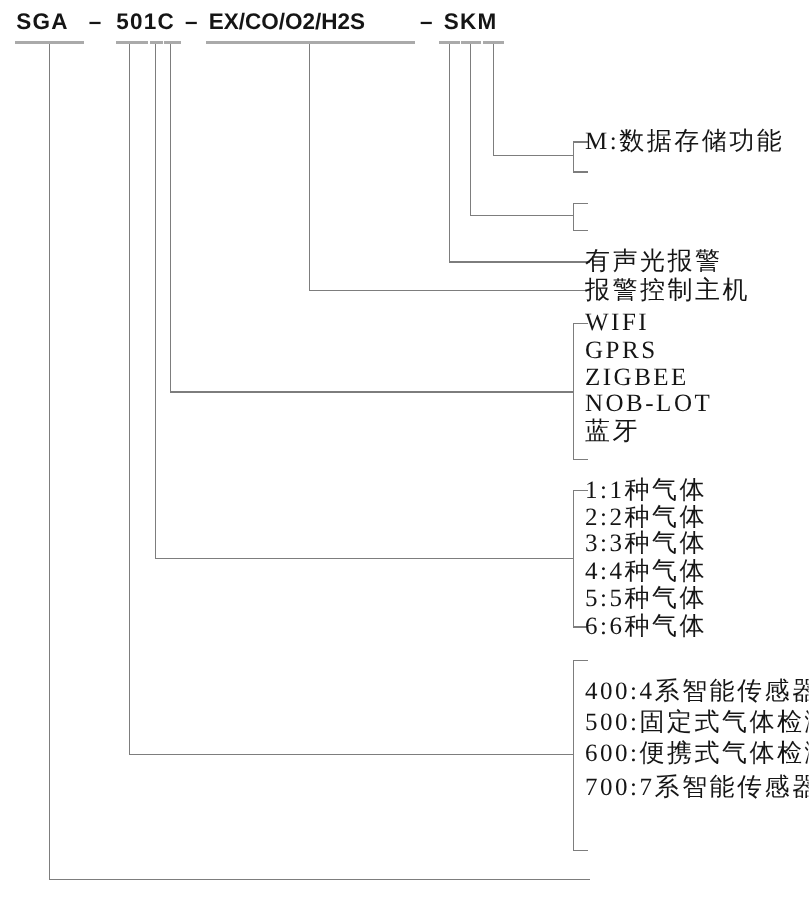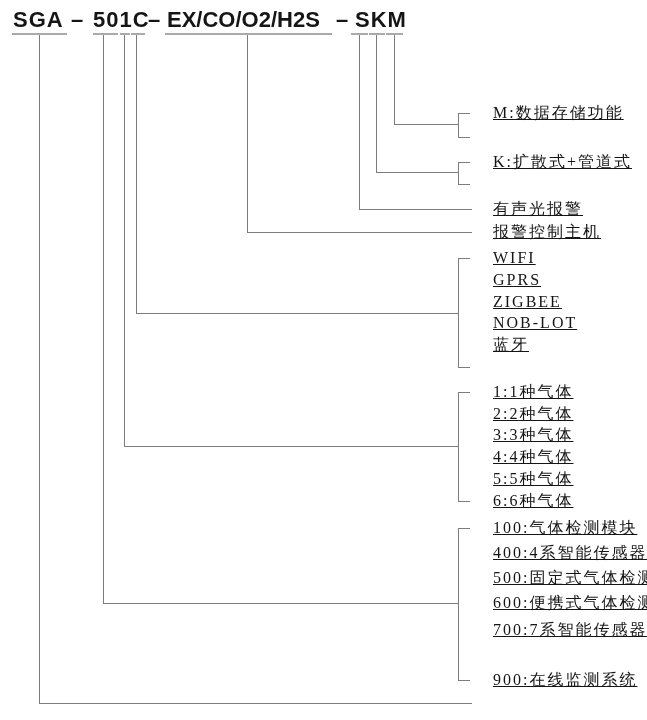--- a/index.html
+++ b/index.html
@@ -11,27 +11,27 @@
   .canvas{
     position:relative;width:647px;height:720px;background:#ffffff;
     font-family:"Liberation Serif","DejaVu Serif",serif;overflow:hidden;
   }
   .wires{position:absolute;left:0;top:0;width:647px;height:720px;}
   .wire path{fill:none;stroke:var(--line-color);stroke-width:1;}
   .ul path{fill:none;stroke:var(--underline-color);stroke-width:2;}
   .title-seg{
     position:absolute;top:7px;
     font-family:"Liberation Sans","DejaVu Sans",sans-serif;
-    font-weight:bold;font-size:22px;color:var(--ink);
+    font-weight:bold;font-size:18px;color:var(--ink);
     letter-spacing:1px;white-space:nowrap;
   }
   .title-seg.wide{letter-spacing:0;}
   .lbl{
-    position:absolute;left:493px;height:20px;line-height:20px;
-    font-size:16px;letter-spacing:2px;color:var(--ink);white-space:nowrap;text-decoration:underline;
+    position:absolute;left:468px;height:20px;line-height:20px;
+    font-size:20px;letter-spacing:2px;color:var(--ink);white-space:nowrap;
   }
 </style>
 </head>
 <body>
 
 <div class="canvas">
 
   <div>
     <span class="title-seg" style="left:13px">SGA</span>
     <span class="title-seg" style="left:71px">–</span>
@@ -65,39 +65,36 @@
       <path d="M470,113.5 L458.5,113.5 L458.5,137.5 L470,137.5"></path>
       <path d="M470,162.5 L458.5,162.5 L458.5,184.5 L470,184.5"></path>
       <path d="M470,258.5 L458.5,258.5 L458.5,367.5 L470,367.5"></path>
       <path d="M470,392.5 L458.5,392.5 L458.5,501.5 L470,501.5"></path>
       <path d="M470,528.5 L458.5,528.5 L458.5,680.5 L470,680.5"></path>
     </g>
   </svg>
 
   <div class="lbl" style="top:103px">M:数据存储功能</div>
 
-  <div class="lbl" style="top:152px">K:扩散式+管道式</div>
 
   <div class="lbl" style="top:199px">有声光报警</div>
   <div class="lbl" style="top:222px">报警控制主机</div>
 
   <div class="lbl" style="top:248px">WIFI</div>
   <div class="lbl" style="top:270px">GPRS</div>
   <div class="lbl" style="top:292px">ZIGBEE</div>
   <div class="lbl" style="top:313px">NOB-LOT</div>
   <div class="lbl" style="top:335px">蓝牙</div>
 
   <div class="lbl" style="top:382px">1:1种气体</div>
   <div class="lbl" style="top:404px">2:2种气体</div>
   <div class="lbl" style="top:425px">3:3种气体</div>
   <div class="lbl" style="top:447px">4:4种气体</div>
   <div class="lbl" style="top:469px">5:5种气体</div>
   <div class="lbl" style="top:491px">6:6种气体</div>
 
-  <div class="lbl" style="top:518px">100:气体检测模块</div>
   <div class="lbl" style="top:543px">400:4系智能传感器模组</div>
   <div class="lbl" style="top:568px">500:固定式气体检测仪</div>
   <div class="lbl" style="top:593px">600:便携式气体检测仪</div>
   <div class="lbl" style="top:620px">700:7系智能传感器模组</div>
-  <div class="lbl" style="top:670px">900:在线监测系统</div>
 
 
 </div>
 
 </body></html>

